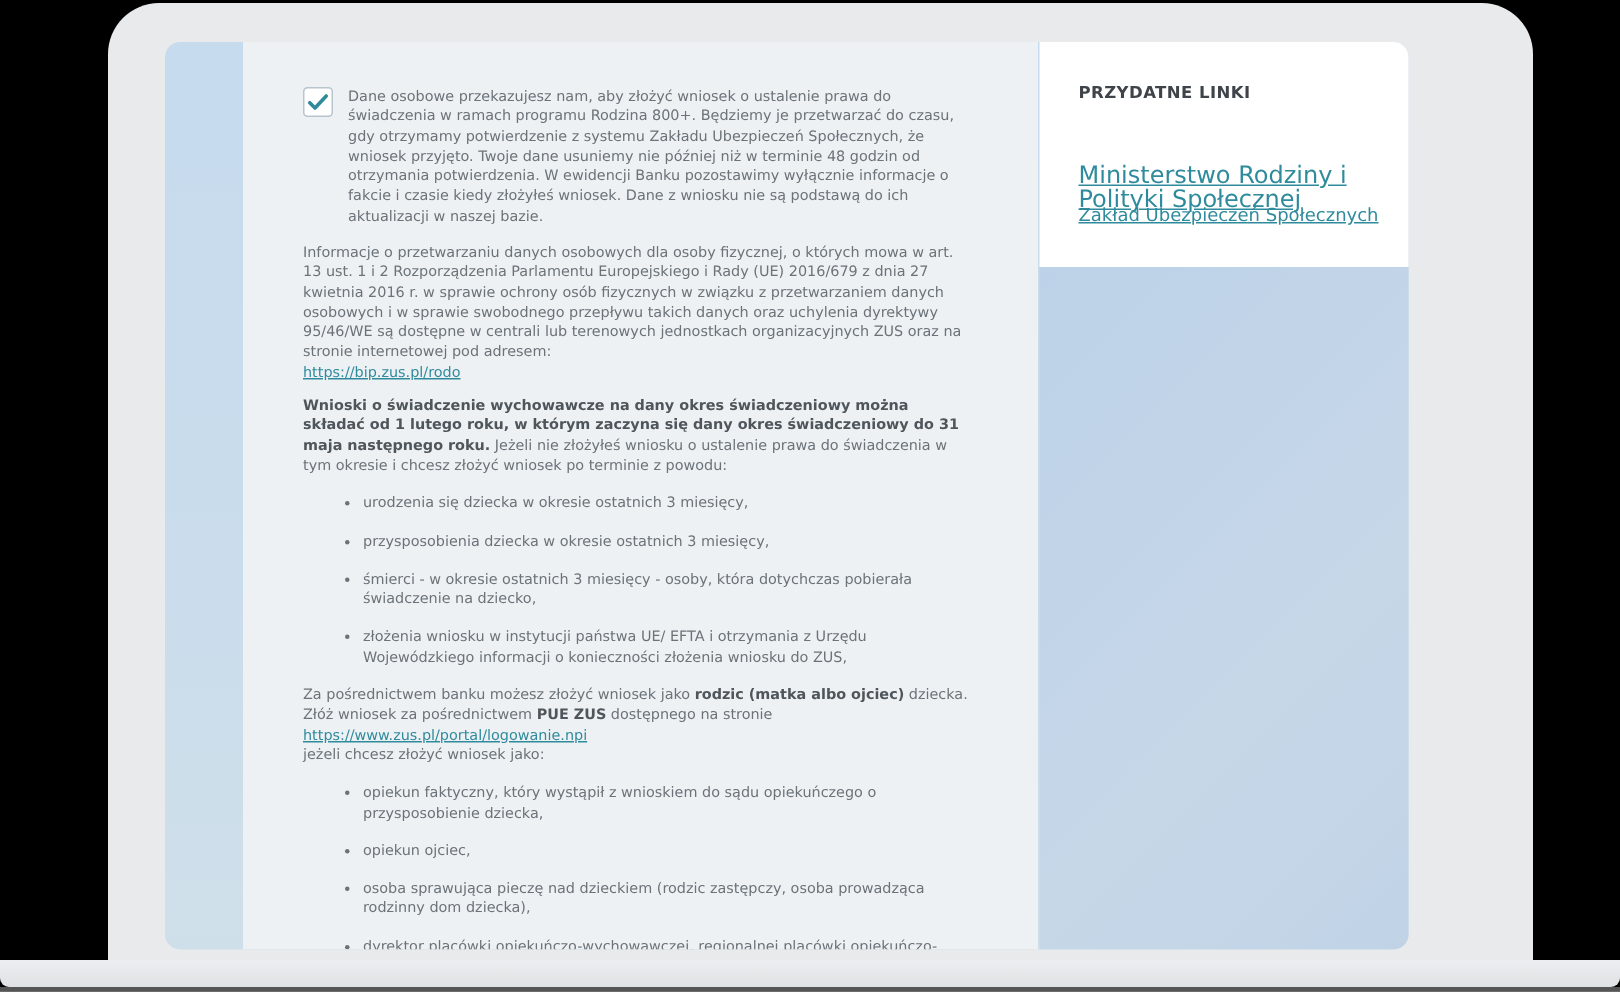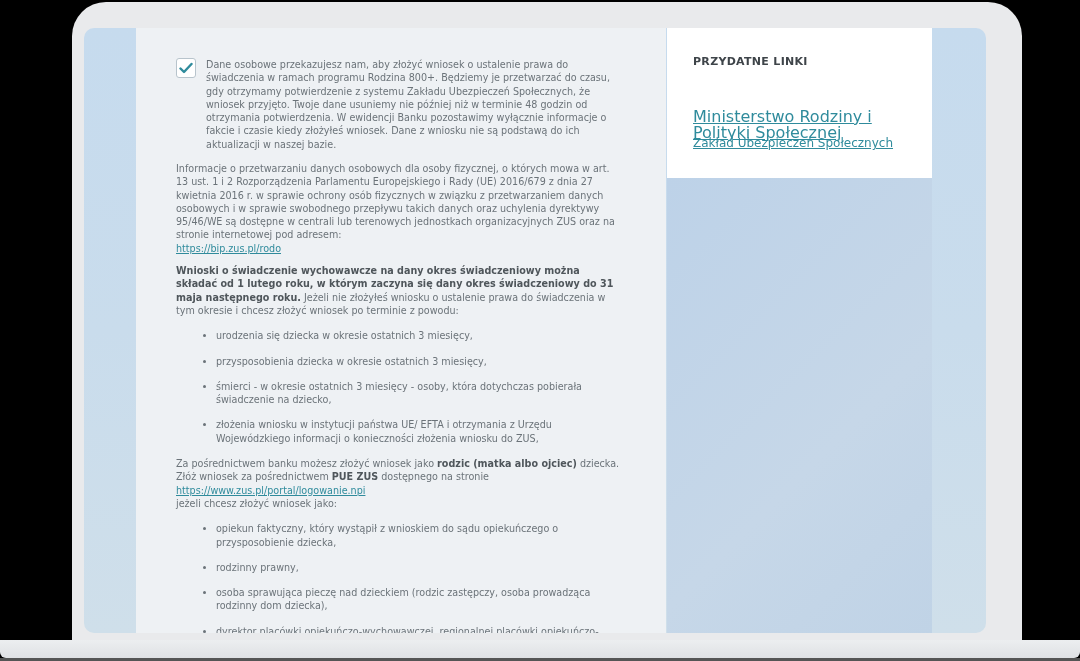--- a/index.html
+++ b/index.html
@@ -1,20 +1,20 @@
 <!DOCTYPE html>
 <html><head>
 <meta charset="utf-8">
 <style>
   html,body{margin:0;padding:0;}
   body{width:1080px;height:661px;background:#000;position:relative;overflow:hidden;font-family:"DejaVu Sans","Liberation Sans",sans-serif;}
   .laptop{position:absolute;left:72px;top:2px;width:950px;height:640px;background:#e9eaec;border-radius:34px 34px 0 0;}
   .base{position:absolute;left:0;top:640px;width:1080px;height:18px;background:linear-gradient(#eceef0,#dfe1e4);border-radius:0 0 6px 6px;}
   .base-shadow{position:absolute;left:0;top:658px;width:1080px;height:3px;background:#555;}
-  .screen{position:absolute;left:84px;top:28px;width:902px;height:605px;background:linear-gradient(180deg,#c6dbee 0%,#c9dcec 50%,#cfdfea 100%);border-radius:10px;overflow:hidden;}
+  .screen{position:absolute;left:110px;top:28px;width:829px;height:605px;background:linear-gradient(180deg,#c6dbee 0%,#c9dcec 50%,#cfdfea 100%);border-radius:10px;overflow:hidden;}
   .main{position:absolute;left:52px;top:0;width:530px;height:605px;background:#eef1f4;overflow:hidden;}
   .aside{position:absolute;left:583px;top:0;width:265px;height:150px;background:#ffffff;}
   .aside-lower{position:absolute;left:583px;top:150px;width:265px;height:455px;background:linear-gradient(135deg,#bdd2e8,#c6d7e8 60%,#c0d3e6);}
   .consent{position:absolute;left:40px;top:30px;width:440px;}
   .checkbox{position:absolute;left:0;top:0;width:18px;height:18px;border:1px solid #b8c4cc;border-radius:3px;background:#fff;display:flex;align-items:center;justify-content:center;}
   .consent-text{position:absolute;left:30px;top:0;width:410px;font-size:9.6px;line-height:13.3px;color:#6b7379;margin:0;}
   .body{position:absolute;left:40px;top:134px;width:445px;font-size:9.6px;line-height:13.3px;color:#6b7379;}
   .body p{margin:0 0 9px 0;}
   .body ul{margin:0 0 10px 0;padding-left:28px;}
   .body li{margin:12px;}
@@ -58,21 +58,21 @@
         <li>śmierci - w okresie ostatnich 3 miesięcy - osoby, która dotychczas pobierała świadczenie na dziecko,</li>
         <li>złożenia wniosku w instytucji państwa UE/ EFTA i otrzymania z Urzędu Wojewódzkiego informacji o konieczności złożenia wniosku do ZUS,</li>
       </ul>
 
 
       <p>
         <span>Za pośrednictwem banku możesz złożyć wniosek jako </span><b>rodzic (matka albo ojciec)</b><span> dziecka. Złóż wniosek za pośrednictwem </span><b>PUE ZUS</b><span> dostępnego na stronie </span><a class="link">https://www.zus.pl/portal/logowanie.npi</a><br><span> jeżeli chcesz złożyć wniosek jako:</span>
       </p>
       <ul>
         <li>opiekun faktyczny, który wystąpił z wnioskiem do sądu opiekuńczego o przysposobienie dziecka,</li>
-        <li>rodzinny prawny,</li>
+        <li>opiekun ojciec,</li>
         <li>osoba sprawująca pieczę nad dzieckiem (rodzic zastępczy, osoba prowadząca rodzinny dom dziecka),</li>
         <li>dyrektor placówki opiekuńczo-wychowawczej, regionalnej placówki opiekuńczo-terapeutycznej, interwencyjnego ośrodka preadopcyjnego, domu pomocy społecznej albo osoba upoważniona.</li>
       </ul>
 
       <p>Przygotuj odpowiednie dane oraz dokumenty niezbędne do złożenia wniosku o świadczenie wychowawcze:</p>
 
     </div>
   </div>
 
   <div class="aside">

